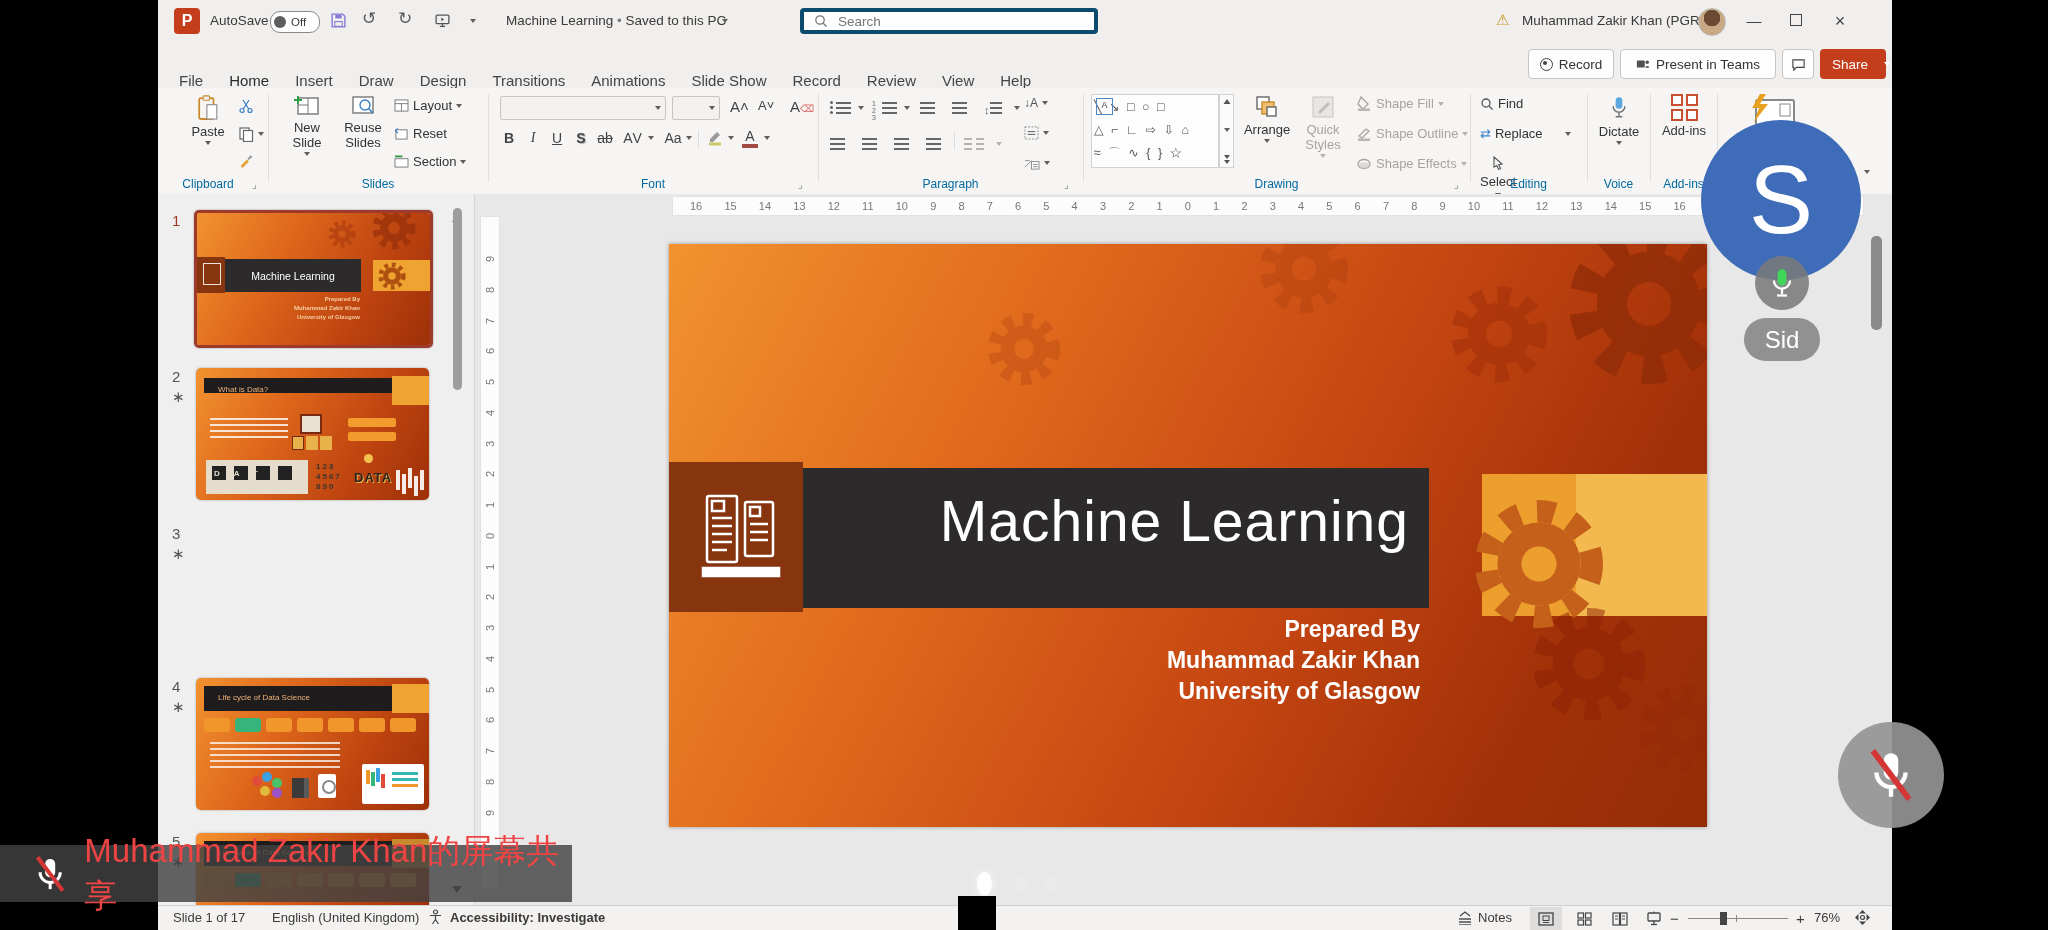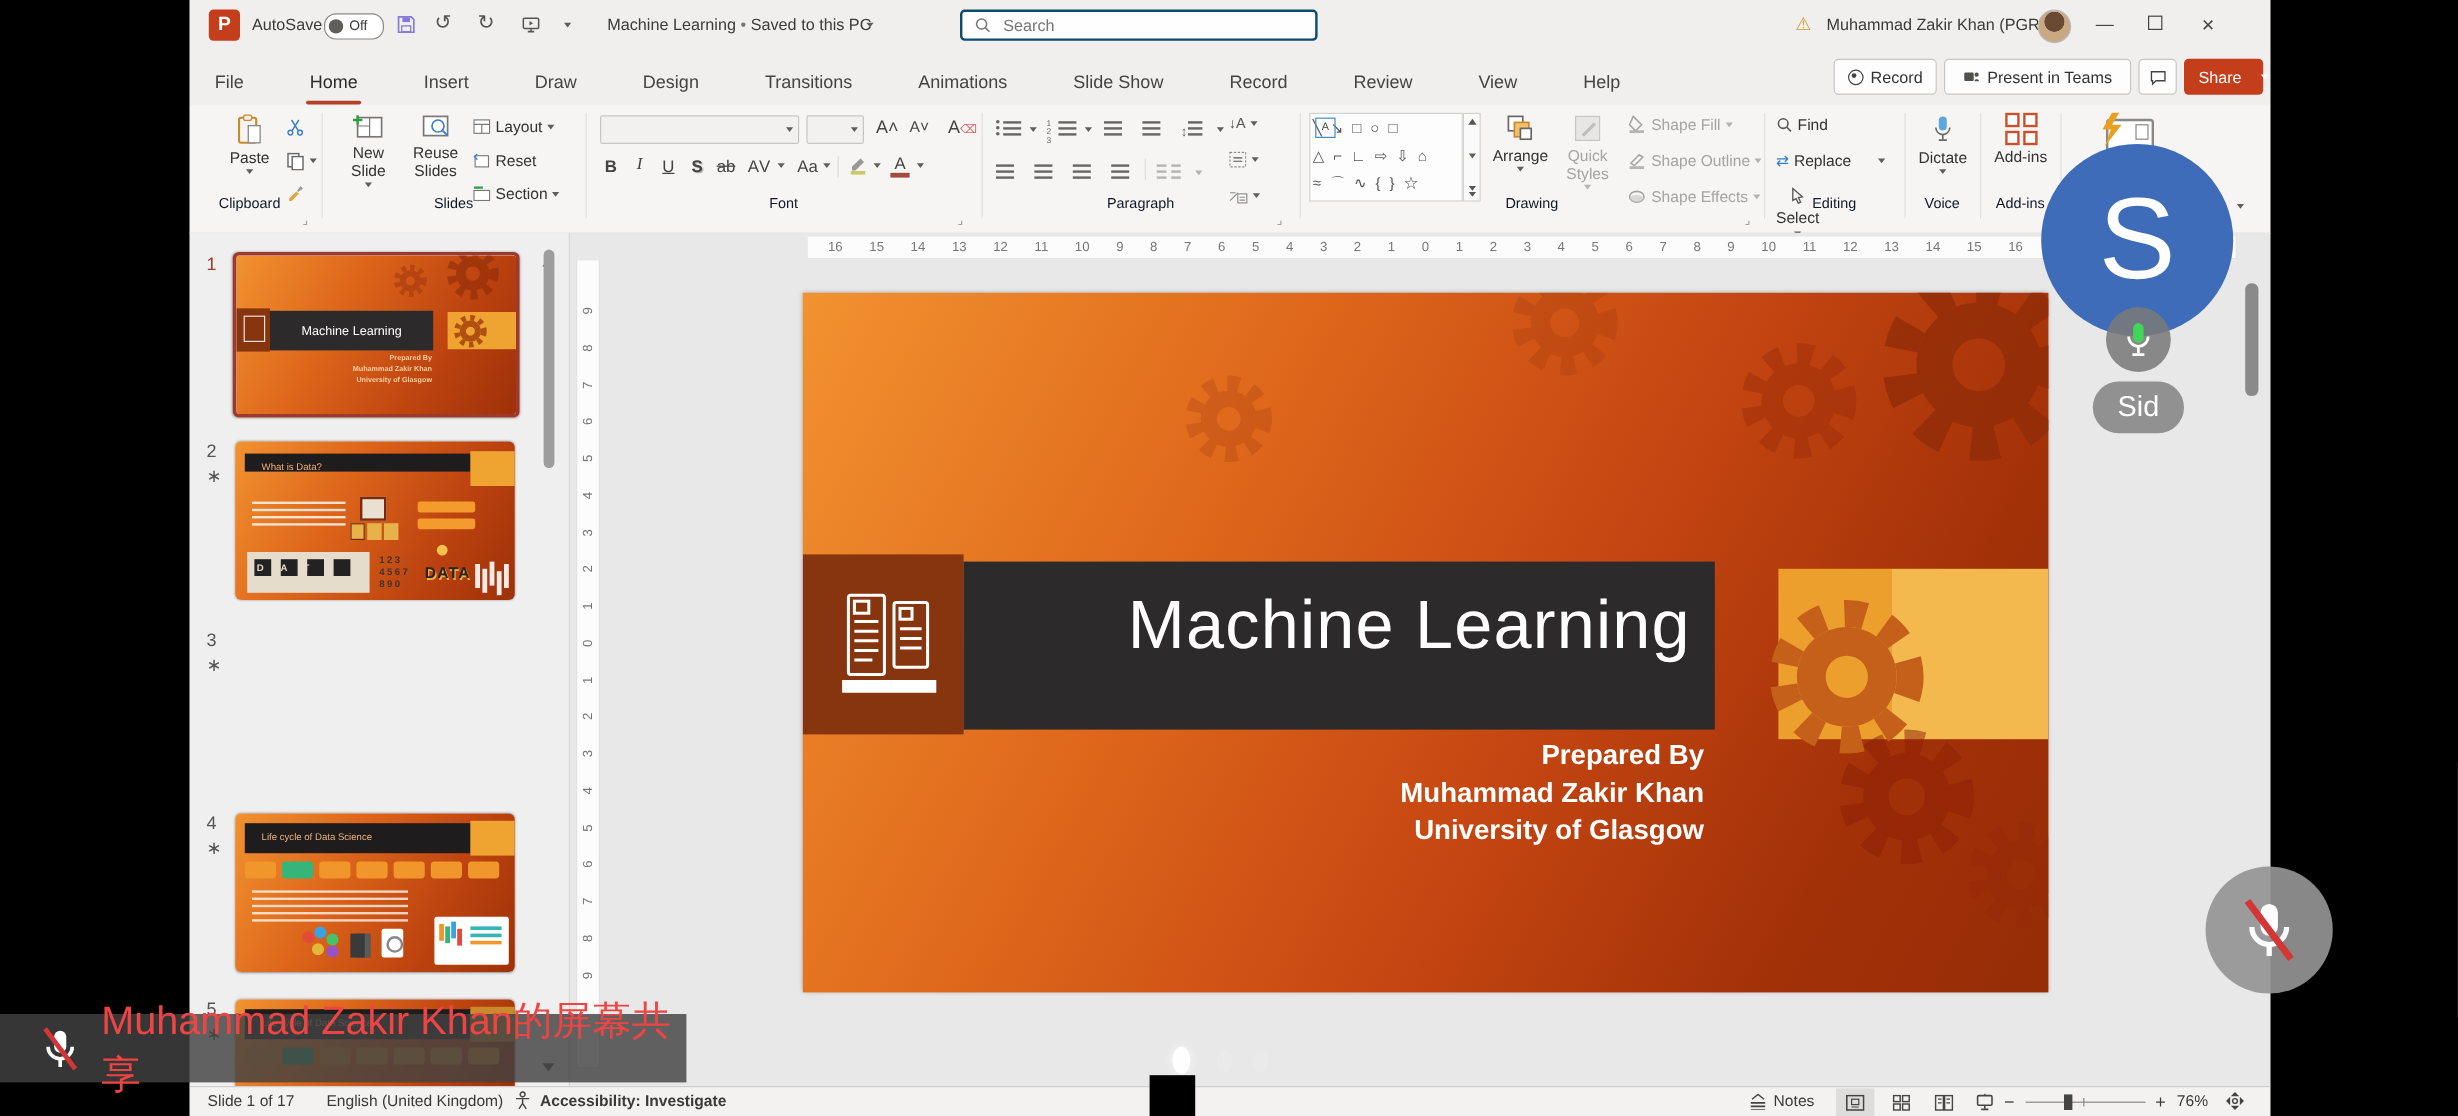--- a/index.html
+++ b/index.html
@@ -13,44 +13,44 @@
   .ppt-logo{position:absolute;left:16px;top:8px;width:26px;height:26px;border-radius:4px;background:#C43E1C;
             color:#fff;font-weight:bold;font-size:16px;text-align:center;line-height:26px;}
   .tb-text{font-size:13.5px;color:#3B3A39;}
   .toggle{position:absolute;left:112px;top:11px;width:48px;height:20px;border:1px solid #8A8886;border-radius:10px;
           background:#fff;display:flex;align-items:center;}
   .toggle .knob{width:12px;height:12px;border-radius:50%;background:#605E5C;margin-left:3px;}
   .toggle .tog-label{font-size:11.5px;color:#3B3A39;margin-left:5px;}
   .chev{display:inline-block;width:0;height:0;border-left:4px solid transparent;border-right:4px solid transparent;
         border-top:5px solid #605E5C;}
   .chev.sm{border-left-width:3px;border-right-width:3px;border-top-width:4px;}
-  .search-box{position:absolute;left:642px;top:8px;width:298px;height:26px;background:#FEFEFE;border:2px solid #0c4a6e;
+  .search-box{position:absolute;left:642px;top:8px;width:298px;height:26px;background:#FEFEFE;border:4px solid #0c4a6e;
               border-radius:4px;display:flex;align-items:center;padding-left:10px;box-sizing:border-box;}
   .search-box input{border:none;outline:none;background:transparent;font-size:13.5px;color:#777;width:220px;
                     font-family:"Liberation Sans",sans-serif;}
   .avatar{position:absolute;left:1540px;top:8px;width:26px;height:26px;border-radius:50%;
           background:radial-gradient(circle at 50% 35%,#6b4a33 0 38%,#c8a984 40% 100%);border:1px solid #bbb;}
   .win-btn{position:absolute;top:0;width:40px;height:42px;color:#444;text-align:center;line-height:42px;font-size:15px;}
 
   
   .tabrow{position:absolute;left:0;top:42px;width:100%;height:46px;background:#F0EFEE;}
-  .tabs{position:absolute;left:8px;top:4px;height:46px;display:flex;gap:29px;}
+  .tabs{position:absolute;left:8px;top:16px;height:46px;display:flex;}
   .tab{padding:0 13px;font-size:15px;color:#444;line-height:46px;position:relative;}
   .tab.active{color:#2b2b2b;}
   .tab.active::after{content:"";position:absolute;left:10px;right:10px;bottom:5px;height:3px;border-radius:2px;background:#B5412A;}
   .pillbtn{position:absolute;top:7px;height:30px;border:1px solid #C8C6C4;border-radius:4px;background:#FDFDFD;
            display:flex;align-items:center;justify-content:center;font-size:13.5px;color:#333;gap:6px;box-sizing:border-box;}
   .rec-dot{width:11px;height:11px;border:1.5px solid #444;border-radius:50%;position:relative;}
   .rec-dot::after{content:"";position:absolute;left:2.5px;top:2.5px;width:4px;height:4px;border-radius:50%;background:#444;}
   .sharebtn{background:#C43E1C;border:none;color:#fff;}
 
   
   .ribbon{position:absolute;left:0;top:88px;width:100%;height:106px;background:#F6F5F4;border-bottom:1px solid #D0CECC;}
   .gdiv{position:absolute;top:6px;width:1px;height:88px;background:#E1DFDD;}
-  .glabel{position:absolute;bottom:18px;font-size:12px;color:#0f172a;text-align:center;}
+  .glabel{position:absolute;bottom:3px;font-size:12px;color:#0369a1;text-align:center;}
   .launcher{position:absolute;bottom:4px;font-size:10px;color:#888;}
   .bigbtn{position:absolute;top:6px;display:flex;flex-direction:column;align-items:center;font-size:13px;color:#333;gap:2px;text-align:center;}
   .smallrow{position:absolute;display:flex;align-items:center;gap:4px;font-size:13px;color:#333;}
   .gray .smalltxt,.gray{color:#A6A4A2 !important;}
   .combo{position:absolute;height:24px;background:#F2F1F0;border:1px solid #C8C6C4;border-radius:2px;box-sizing:border-box;}
   .combo .chev{position:absolute;right:4px;top:9px;}
   .fbtn{position:absolute;top:42px;font-size:14px;color:#444;width:22px;text-align:center;}
   .bars{display:inline-block;width:15px;height:2px;background:#666;box-shadow:0 5px 0 #666,0 10px 0 #666;margin-bottom:10px;}
   .bars.lite{background:#b6b4b2;box-shadow:0 5px 0 #b6b4b2,0 10px 0 #b6b4b2;}
   .dotcol{display:inline-block;width:3px;height:3px;background:#666;box-shadow:0 5px 0 #666,0 10px 0 #666;margin:0 3px 10px 0;border-radius:50%;}

